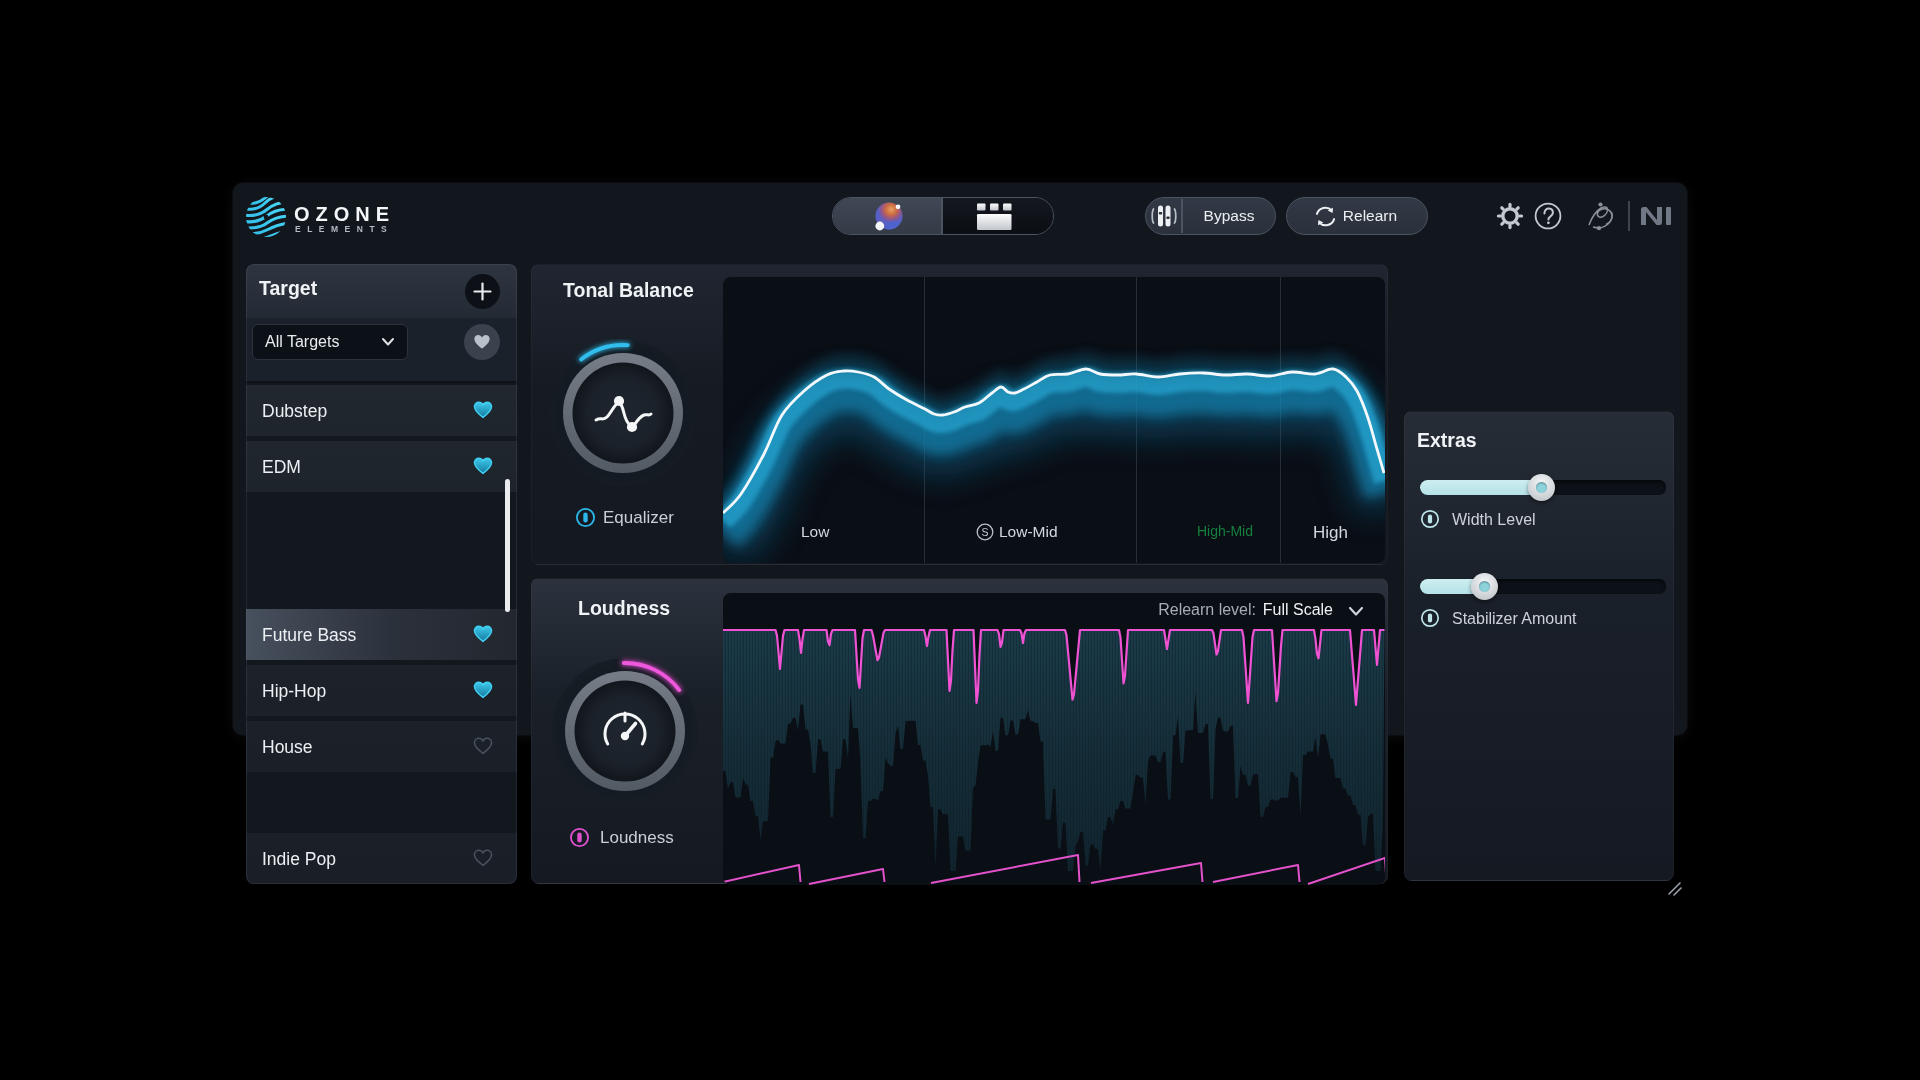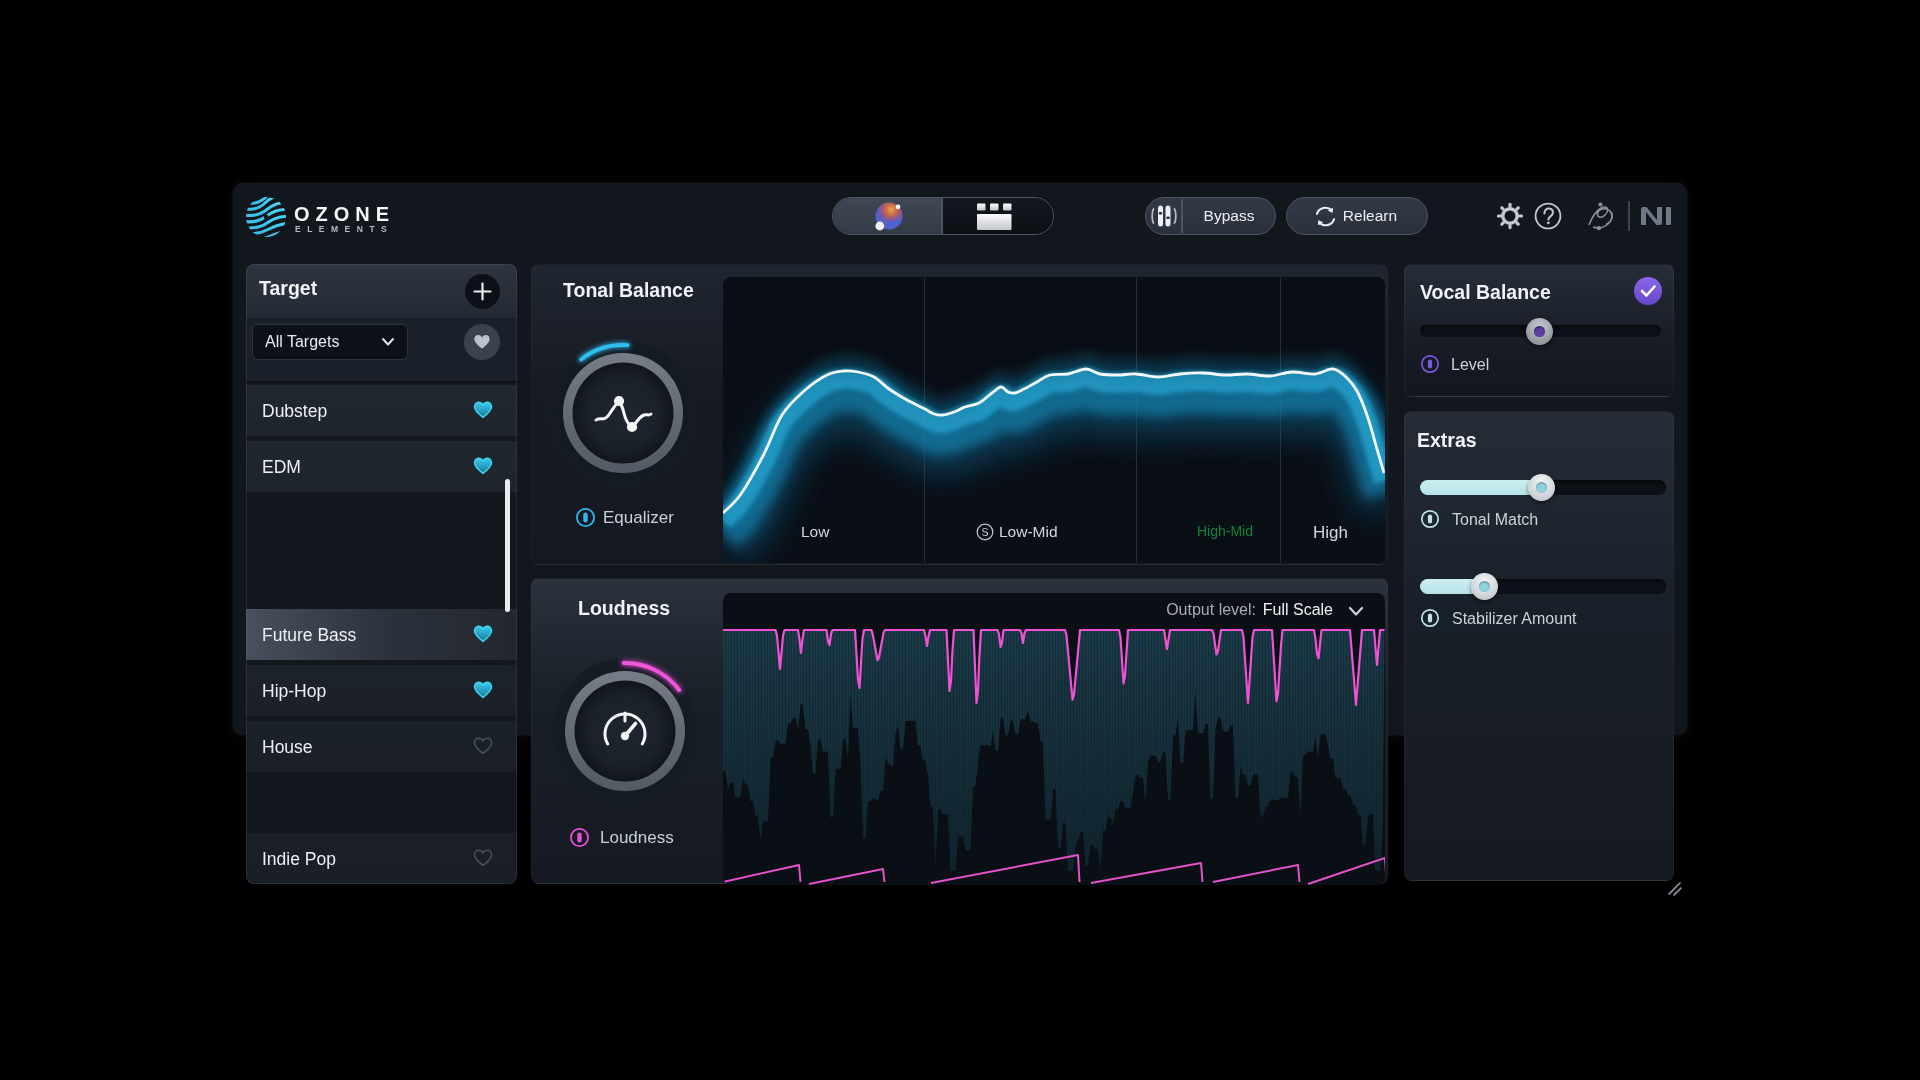--- a/index.html
+++ b/index.html
@@ -355,61 +355,40 @@
             </linearGradient>
     <pattern id="stripes" width="3" height="3" patternUnits="userSpaceOnUse">
               <rect x="1.8" width="1" height="3" fill="#0b1922" opacity=".5"></rect>
             </pattern>
    </defs>
    <path d="M0 37.0 L1.5 37.0 L3.0 37.0 L4.5 37.0 L6.0 37.0 L7.5 37.0 L9.0 37.0 L10.5 37.0 L12.0 37.0 L13.5 37.0 L15.0 37.0 L16.5 37.0 L18.0 37.0 L19.5 37.0 L21.0 37.0 L22.5 37.0 L24.0 37.0 L25.5 37.0 L27.0 37.0 L28.5 37.0 L30.0 37.0 L31.5 37.0 L33.0 37.0 L34.5 37.0 L36.0 37.0 L37.5 37.0 L39.0 37.0 L40.5 37.0 L42.0 37.0 L43.5 37.0 L45.0 37.0 L46.5 37.0 L48.0 37.0 L49.5 37.0 L51.0 37.0 L52.5 37.0 L54.0 42.6 L55.5 59.3 L57.0 76.0 L58.5 59.3 L60.0 42.6 L61.5 37.0 L63.0 37.0 L64.5 37.0 L66.0 37.0 L67.5 37.0 L69.0 37.0 L70.5 37.0 L72.0 37.0 L73.5 37.0 L75.0 37.0 L76.5 46.2 L78.0 60.0 L79.5 46.2 L81.0 37.0 L82.5 37.0 L84.0 37.0 L85.5 37.0 L87.0 37.0 L88.5 37.0 L90.0 37.0 L91.5 37.0 L93.0 37.0 L94.5 37.0 L96.0 37.0 L97.5 37.0 L99.0 37.0 L100.5 37.0 L102.0 37.0 L103.5 37.0 L105.0 48.4 L106.5 52.2 L108.0 40.8 L109.5 37.0 L111.0 37.0 L112.5 37.0 L114.0 37.0 L115.5 37.0 L117.0 37.0 L118.5 37.0 L120.0 37.0 L121.5 37.0 L123.0 37.0 L124.5 37.0 L126.0 37.0 L127.5 37.0 L129.0 37.0 L130.5 37.0 L132.0 37.0 L133.5 61.8 L135.0 86.5 L136.5 94.8 L138.0 70.0 L139.5 45.2 L141.0 37.0 L142.5 37.0 L144.0 37.0 L145.5 37.0 L147.0 37.0 L148.5 37.0 L150.0 42.5 L151.5 50.8 L153.0 59.0 L154.5 67.2 L156.0 64.5 L157.5 56.2 L159.0 48.0 L160.5 39.8 L162.0 37.0 L163.5 37.0 L165.0 37.0 L166.5 37.0 L168.0 37.0 L169.5 37.0 L171.0 37.0 L172.5 37.0 L174.0 37.0 L175.5 37.0 L177.0 37.0 L178.5 37.0 L180.0 37.0 L181.5 37.0 L183.0 37.0 L184.5 37.0 L186.0 37.0 L187.5 37.0 L189.0 37.0 L190.5 37.0 L192.0 37.0 L193.5 37.0 L195.0 37.0 L196.5 37.0 L198.0 37.0 L199.5 37.0 L201.0 37.0 L202.5 43.4 L204.0 53.0 L205.5 43.4 L207.0 37.0 L208.5 37.0 L210.0 37.0 L211.5 37.0 L213.0 37.0 L214.5 37.0 L216.0 37.0 L217.5 37.0 L219.0 37.0 L220.5 37.0 L222.0 37.0 L223.5 37.0 L225.0 67.4 L226.5 97.9 L228.0 87.7 L229.5 57.3 L231.0 37.0 L232.5 37.0 L234.0 37.0 L235.5 37.0 L237.0 37.0 L238.5 37.0 L240.0 37.0 L241.5 37.0 L243.0 37.0 L244.5 37.0 L246.0 37.0 L247.5 37.0 L249.0 37.0 L250.5 37.0 L252.0 73.4 L253.5 109.9 L255.0 97.7 L256.5 61.3 L258.0 37.0 L259.5 37.0 L261.0 37.0 L262.5 37.0 L264.0 37.0 L265.5 37.0 L267.0 37.0 L268.5 37.0 L270.0 37.0 L271.5 37.0 L273.0 37.0 L274.5 37.0 L276.0 41.2 L277.5 53.8 L279.0 49.6 L280.5 37.0 L282.0 37.0 L283.5 37.0 L285.0 37.0 L286.5 37.0 L288.0 37.0 L289.5 37.0 L291.0 37.0 L292.5 37.0 L294.0 37.0 L295.5 37.0 L297.0 37.0 L298.5 40.2 L300.0 50.0 L301.5 40.2 L303.0 37.0 L304.5 37.0 L306.0 37.0 L307.5 37.0 L309.0 37.0 L310.5 37.0 L312.0 37.0 L313.5 37.0 L315.0 37.0 L316.5 37.0 L318.0 37.0 L319.5 37.0 L321.0 37.0 L322.5 37.0 L324.0 37.0 L325.5 37.0 L327.0 37.0 L328.5 37.0 L330.0 37.0 L331.5 37.0 L333.0 37.0 L334.5 37.0 L336.0 37.0 L337.5 37.0 L339.0 37.0 L340.5 37.0 L342.0 37.0 L343.5 42.4 L345.0 58.4 L346.5 74.5 L348.0 90.6 L349.5 106.6 L351.0 101.3 L352.5 85.2 L354.0 69.1 L355.5 53.1 L357.0 37.0 L358.5 37.0 L360.0 37.0 L361.5 37.0 L363.0 37.0 L364.5 37.0 L366.0 37.0 L367.5 37.0 L369.0 37.0 L370.5 37.0 L372.0 37.0 L373.5 37.0 L375.0 37.0 L376.5 37.0 L378.0 37.0 L379.5 37.0 L381.0 37.0 L382.5 37.0 L384.0 37.0 L385.5 37.0 L387.0 37.0 L388.5 37.0 L390.0 37.0 L391.5 37.0 L393.0 37.0 L394.5 37.0 L396.0 37.0 L397.5 44.6 L399.0 67.5 L400.5 90.4 L402.0 82.8 L403.5 59.9 L405.0 37.0 L406.5 37.0 L408.0 37.0 L409.5 37.0 L411.0 37.0 L412.5 37.0 L414.0 37.0 L415.5 37.0 L417.0 37.0 L418.5 37.0 L420.0 37.0 L421.5 37.0 L423.0 37.0 L424.5 37.0 L426.0 37.0 L427.5 37.0 L429.0 37.0 L430.5 37.0 L432.0 37.0 L433.5 37.0 L435.0 37.0 L436.5 37.0 L438.0 37.0 L439.5 37.0 L441.0 37.0 L442.5 46.5 L444.0 56.0 L445.5 46.5 L447.0 37.0 L448.5 37.0 L450.0 37.0 L451.5 37.0 L453.0 37.0 L454.5 37.0 L456.0 37.0 L457.5 37.0 L459.0 37.0 L460.5 37.0 L462.0 37.0 L463.5 37.0 L465.0 37.0 L466.5 37.0 L468.0 37.0 L469.5 37.0 L471.0 37.0 L472.5 37.0 L474.0 37.0 L475.5 37.0 L477.0 37.0 L478.5 37.0 L480.0 37.0 L481.5 37.0 L483.0 37.0 L484.5 37.0 L486.0 37.0 L487.5 37.0 L489.0 37.0 L490.5 40.5 L492.0 51.0 L493.5 61.5 L495.0 58.0 L496.5 47.5 L498.0 37.0 L499.5 37.0 L501.0 37.0 L502.5 37.0 L504.0 37.0 L505.5 37.0 L507.0 37.0 L508.5 37.0 L510.0 37.0 L511.5 37.0 L513.0 37.0 L514.5 37.0 L516.0 37.0 L517.5 37.0 L519.0 37.0 L520.5 44.3 L522.0 66.2 L523.5 88.1 L525.0 110.0 L526.5 88.1 L528.0 66.2 L529.5 44.3 L531.0 37.0 L532.5 37.0 L534.0 37.0 L535.5 37.0 L537.0 37.0 L538.5 37.0 L540.0 37.0 L541.5 37.0 L543.0 37.0 L544.5 37.0 L546.0 37.0 L547.5 37.0 L549.0 37.0 L550.5 60.7 L552.0 84.4 L553.5 108.1 L555.0 100.2 L556.5 76.5 L558.0 52.8 L559.5 37.0 L561.0 37.0 L562.5 37.0 L564.0 37.0 L565.5 37.0 L567.0 37.0 L568.5 37.0 L570.0 37.0 L571.5 37.0 L573.0 37.0 L574.5 37.0 L576.0 37.0 L577.5 37.0 L579.0 37.0 L580.5 37.0 L582.0 37.0 L583.5 37.0 L585.0 37.0 L586.5 37.0 L588.0 37.0 L589.5 37.0 L591.0 37.0 L592.5 46.4 L594.0 60.6 L595.5 65.3 L597.0 51.1 L598.5 37.0 L600.0 37.0 L601.5 37.0 L603.0 37.0 L604.5 37.0 L606.0 37.0 L607.5 37.0 L609.0 37.0 L610.5 37.0 L612.0 37.0 L613.5 37.0 L615.0 37.0 L616.5 37.0 L618.0 37.0 L619.5 37.0 L621.0 37.0 L622.5 37.0 L624.0 37.0 L625.5 37.0 L627.0 37.0 L628.5 55.8 L630.0 74.5 L631.5 93.2 L633.0 112.0 L634.5 93.2 L636.0 74.5 L637.5 55.8 L639.0 37.0 L640.5 37.0 L642.0 37.0 L643.5 37.0 L645.0 37.0 L646.5 37.0 L648.0 37.0 L649.5 37.0 L651.0 37.0 L652.5 54.5 L654.0 72.0 L655.5 54.5 L657.0 37.0 L658.5 37.0 L660.0 37.0 L661.5 37.0 L660.0 226.6 L657.5 278.0 L655.0 278.0 L652.5 278.0 L650.0 221.0 L647.5 221.0 L645.0 223.6 L642.5 252.5 L640.0 252.5 L637.5 221.8 L635.0 221.8 L632.5 212.0 L630.0 212.0 L627.5 202.4 L625.0 202.4 L622.5 195.4 L620.0 195.4 L617.5 185.1 L615.0 185.1 L612.5 185.1 L610.0 165.8 L607.5 165.8 L605.0 151.8 L602.5 141.2 L600.0 141.2 L597.5 141.2 L595.0 164.6 L592.5 143.7 L590.0 158.6 L587.5 158.6 L585.0 158.6 L582.5 162.0 L580.0 162.0 L577.5 223.2 L575.0 184.3 L572.5 184.3 L570.0 178.9 L567.5 178.9 L565.0 204.8 L562.5 204.8 L560.0 204.7 L557.5 204.7 L555.0 207.4 L552.5 207.4 L550.0 206.4 L547.5 206.4 L545.0 213.8 L542.5 213.8 L540.0 223.7 L537.5 223.7 L535.0 181.2 L532.5 181.2 L530.0 181.2 L527.5 192.6 L525.0 192.6 L522.5 181.8 L520.0 181.8 L517.5 172.9 L515.0 204.9 L512.5 204.9 L510.0 132.8 L507.5 132.8 L505.0 138.4 L502.5 138.4 L500.0 137.8 L497.5 124.6 L495.0 124.6 L492.5 135.9 L490.0 205.7 L487.5 205.7 L485.0 131.1 L482.5 131.1 L480.0 140.1 L477.5 140.1 L475.0 140.1 L472.5 98.8 L470.0 137.0 L467.5 137.0 L465.0 137.6 L462.5 137.6 L460.0 169.9 L457.5 169.9 L455.0 123.2 L452.5 142.2 L450.0 142.2 L447.5 206.6 L445.0 206.6 L442.5 158.8 L440.0 158.8 L437.5 169.1 L435.0 169.1 L432.5 162.5 L430.0 162.5 L427.5 162.5 L425.0 167.3 L422.5 211.6 L420.0 184.6 L417.5 184.6 L415.0 181.9 L412.5 181.9 L410.0 198.9 L407.5 215.4 L405.0 215.4 L402.5 215.4 L400.0 207.9 L397.5 207.9 L395.0 216.3 L392.5 216.3 L390.0 231.4 L387.5 224.1 L385.0 224.1 L382.5 237.5 L380.0 237.5 L377.5 278.0 L375.0 255.4 L372.5 256.1 L370.0 251.4 L367.5 251.4 L365.0 272.6 L362.5 272.6 L360.0 239.1 L357.5 239.1 L355.0 247.8 L352.5 252.6 L350.0 278.0 L347.5 278.0 L345.0 278.0 L342.5 229.7 L340.0 229.7 L337.5 255.5 L335.0 255.5 L332.5 196.0 L330.0 196.0 L327.5 226.6 L325.0 226.6 L322.5 226.6 L320.0 148.4 L317.5 148.4 L315.0 130.1 L312.5 130.1 L310.0 128.3 L307.5 128.3 L305.0 117.0 L302.5 126.3 L300.0 126.3 L297.5 126.3 L295.0 141.6 L292.5 141.6 L290.0 127.4 L287.5 127.4 L285.0 142.2 L282.5 142.2 L280.0 124.7 L277.5 124.7 L275.0 157.8 L272.5 157.8 L270.0 137.4 L267.5 153.7 L265.0 151.7 L262.5 152.2 L260.0 152.2 L257.5 152.2 L255.0 169.5 L252.5 192.7 L250.0 194.3 L247.5 257.4 L245.0 257.4 L242.5 257.4 L240.0 243.6 L237.5 243.6 L235.0 243.6 L232.5 278.0 L230.0 278.0 L227.5 278.0 L225.0 221.3 L222.5 221.3 L220.0 221.3 L217.5 216.2 L215.0 216.2 L212.5 273.5 L210.0 214.0 L207.5 214.0 L205.0 182.3 L202.5 167.5 L200.0 167.5 L197.5 152.0 L195.0 152.0 L192.5 127.8 L190.0 127.8 L187.5 127.8 L185.0 128.0 L182.5 128.0 L180.0 155.8 L177.5 155.8 L175.0 132.8 L172.5 140.0 L170.0 172.8 L167.5 172.8 L165.0 170.2 L162.5 164.4 L160.0 197.9 L157.5 197.9 L155.0 207.5 L152.5 205.8 L150.0 205.8 L147.5 208.1 L145.0 208.1 L142.5 245.2 L140.0 245.2 L137.5 170.2 L135.0 135.1 L132.5 135.1 L130.0 135.1 L127.5 100.6 L125.0 164.7 L122.5 146.1 L120.0 146.1 L117.5 175.7 L115.0 175.7 L112.5 175.7 L110.0 224.0 L107.5 224.0 L105.0 158.6 L102.5 158.6 L100.0 158.6 L97.5 146.2 L95.0 146.2 L92.5 180.0 L90.0 180.0 L87.5 151.0 L85.0 136.4 L82.5 136.4 L80.0 111.6 L77.5 111.6 L75.0 137.2 L72.5 124.7 L70.0 124.7 L67.5 130.5 L65.0 130.5 L62.5 150.6 L60.0 150.6 L57.5 150.6 L55.0 146.5 L52.5 148.2 L50.0 164.5 L47.5 164.5 L45.0 228.2 L42.5 228.2 L40.0 228.2 L37.5 246.6 L35.0 223.2 L32.5 223.2 L30.0 208.0 L27.5 208.0 L25.0 191.5 L22.5 191.5 L20.0 184.8 L17.5 204.4 L15.0 204.4 L12.5 204.4 L10.0 189.3 L7.5 189.3 L5.0 195.9 L2.5 177.9 L0.0 177.9 Z" fill="url(#tealg)"></path>
    <path d="M0 37.0 L1.5 37.0 L3.0 37.0 L4.5 37.0 L6.0 37.0 L7.5 37.0 L9.0 37.0 L10.5 37.0 L12.0 37.0 L13.5 37.0 L15.0 37.0 L16.5 37.0 L18.0 37.0 L19.5 37.0 L21.0 37.0 L22.5 37.0 L24.0 37.0 L25.5 37.0 L27.0 37.0 L28.5 37.0 L30.0 37.0 L31.5 37.0 L33.0 37.0 L34.5 37.0 L36.0 37.0 L37.5 37.0 L39.0 37.0 L40.5 37.0 L42.0 37.0 L43.5 37.0 L45.0 37.0 L46.5 37.0 L48.0 37.0 L49.5 37.0 L51.0 37.0 L52.5 37.0 L54.0 42.6 L55.5 59.3 L57.0 76.0 L58.5 59.3 L60.0 42.6 L61.5 37.0 L63.0 37.0 L64.5 37.0 L66.0 37.0 L67.5 37.0 L69.0 37.0 L70.5 37.0 L72.0 37.0 L73.5 37.0 L75.0 37.0 L76.5 46.2 L78.0 60.0 L79.5 46.2 L81.0 37.0 L82.5 37.0 L84.0 37.0 L85.5 37.0 L87.0 37.0 L88.5 37.0 L90.0 37.0 L91.5 37.0 L93.0 37.0 L94.5 37.0 L96.0 37.0 L97.5 37.0 L99.0 37.0 L100.5 37.0 L102.0 37.0 L103.5 37.0 L105.0 48.4 L106.5 52.2 L108.0 40.8 L109.5 37.0 L111.0 37.0 L112.5 37.0 L114.0 37.0 L115.5 37.0 L117.0 37.0 L118.5 37.0 L120.0 37.0 L121.5 37.0 L123.0 37.0 L124.5 37.0 L126.0 37.0 L127.5 37.0 L129.0 37.0 L130.5 37.0 L132.0 37.0 L133.5 61.8 L135.0 86.5 L136.5 94.8 L138.0 70.0 L139.5 45.2 L141.0 37.0 L142.5 37.0 L144.0 37.0 L145.5 37.0 L147.0 37.0 L148.5 37.0 L150.0 42.5 L151.5 50.8 L153.0 59.0 L154.5 67.2 L156.0 64.5 L157.5 56.2 L159.0 48.0 L160.5 39.8 L162.0 37.0 L163.5 37.0 L165.0 37.0 L166.5 37.0 L168.0 37.0 L169.5 37.0 L171.0 37.0 L172.5 37.0 L174.0 37.0 L175.5 37.0 L177.0 37.0 L178.5 37.0 L180.0 37.0 L181.5 37.0 L183.0 37.0 L184.5 37.0 L186.0 37.0 L187.5 37.0 L189.0 37.0 L190.5 37.0 L192.0 37.0 L193.5 37.0 L195.0 37.0 L196.5 37.0 L198.0 37.0 L199.5 37.0 L201.0 37.0 L202.5 43.4 L204.0 53.0 L205.5 43.4 L207.0 37.0 L208.5 37.0 L210.0 37.0 L211.5 37.0 L213.0 37.0 L214.5 37.0 L216.0 37.0 L217.5 37.0 L219.0 37.0 L220.5 37.0 L222.0 37.0 L223.5 37.0 L225.0 67.4 L226.5 97.9 L228.0 87.7 L229.5 57.3 L231.0 37.0 L232.5 37.0 L234.0 37.0 L235.5 37.0 L237.0 37.0 L238.5 37.0 L240.0 37.0 L241.5 37.0 L243.0 37.0 L244.5 37.0 L246.0 37.0 L247.5 37.0 L249.0 37.0 L250.5 37.0 L252.0 73.4 L253.5 109.9 L255.0 97.7 L256.5 61.3 L258.0 37.0 L259.5 37.0 L261.0 37.0 L262.5 37.0 L264.0 37.0 L265.5 37.0 L267.0 37.0 L268.5 37.0 L270.0 37.0 L271.5 37.0 L273.0 37.0 L274.5 37.0 L276.0 41.2 L277.5 53.8 L279.0 49.6 L280.5 37.0 L282.0 37.0 L283.5 37.0 L285.0 37.0 L286.5 37.0 L288.0 37.0 L289.5 37.0 L291.0 37.0 L292.5 37.0 L294.0 37.0 L295.5 37.0 L297.0 37.0 L298.5 40.2 L300.0 50.0 L301.5 40.2 L303.0 37.0 L304.5 37.0 L306.0 37.0 L307.5 37.0 L309.0 37.0 L310.5 37.0 L312.0 37.0 L313.5 37.0 L315.0 37.0 L316.5 37.0 L318.0 37.0 L319.5 37.0 L321.0 37.0 L322.5 37.0 L324.0 37.0 L325.5 37.0 L327.0 37.0 L328.5 37.0 L330.0 37.0 L331.5 37.0 L333.0 37.0 L334.5 37.0 L336.0 37.0 L337.5 37.0 L339.0 37.0 L340.5 37.0 L342.0 37.0 L343.5 42.4 L345.0 58.4 L346.5 74.5 L348.0 90.6 L349.5 106.6 L351.0 101.3 L352.5 85.2 L354.0 69.1 L355.5 53.1 L357.0 37.0 L358.5 37.0 L360.0 37.0 L361.5 37.0 L363.0 37.0 L364.5 37.0 L366.0 37.0 L367.5 37.0 L369.0 37.0 L370.5 37.0 L372.0 37.0 L373.5 37.0 L375.0 37.0 L376.5 37.0 L378.0 37.0 L379.5 37.0 L381.0 37.0 L382.5 37.0 L384.0 37.0 L385.5 37.0 L387.0 37.0 L388.5 37.0 L390.0 37.0 L391.5 37.0 L393.0 37.0 L394.5 37.0 L396.0 37.0 L397.5 44.6 L399.0 67.5 L400.5 90.4 L402.0 82.8 L403.5 59.9 L405.0 37.0 L406.5 37.0 L408.0 37.0 L409.5 37.0 L411.0 37.0 L412.5 37.0 L414.0 37.0 L415.5 37.0 L417.0 37.0 L418.5 37.0 L420.0 37.0 L421.5 37.0 L423.0 37.0 L424.5 37.0 L426.0 37.0 L427.5 37.0 L429.0 37.0 L430.5 37.0 L432.0 37.0 L433.5 37.0 L435.0 37.0 L436.5 37.0 L438.0 37.0 L439.5 37.0 L441.0 37.0 L442.5 46.5 L444.0 56.0 L445.5 46.5 L447.0 37.0 L448.5 37.0 L450.0 37.0 L451.5 37.0 L453.0 37.0 L454.5 37.0 L456.0 37.0 L457.5 37.0 L459.0 37.0 L460.5 37.0 L462.0 37.0 L463.5 37.0 L465.0 37.0 L466.5 37.0 L468.0 37.0 L469.5 37.0 L471.0 37.0 L472.5 37.0 L474.0 37.0 L475.5 37.0 L477.0 37.0 L478.5 37.0 L480.0 37.0 L481.5 37.0 L483.0 37.0 L484.5 37.0 L486.0 37.0 L487.5 37.0 L489.0 37.0 L490.5 40.5 L492.0 51.0 L493.5 61.5 L495.0 58.0 L496.5 47.5 L498.0 37.0 L499.5 37.0 L501.0 37.0 L502.5 37.0 L504.0 37.0 L505.5 37.0 L507.0 37.0 L508.5 37.0 L510.0 37.0 L511.5 37.0 L513.0 37.0 L514.5 37.0 L516.0 37.0 L517.5 37.0 L519.0 37.0 L520.5 44.3 L522.0 66.2 L523.5 88.1 L525.0 110.0 L526.5 88.1 L528.0 66.2 L529.5 44.3 L531.0 37.0 L532.5 37.0 L534.0 37.0 L535.5 37.0 L537.0 37.0 L538.5 37.0 L540.0 37.0 L541.5 37.0 L543.0 37.0 L544.5 37.0 L546.0 37.0 L547.5 37.0 L549.0 37.0 L550.5 60.7 L552.0 84.4 L553.5 108.1 L555.0 100.2 L556.5 76.5 L558.0 52.8 L559.5 37.0 L561.0 37.0 L562.5 37.0 L564.0 37.0 L565.5 37.0 L567.0 37.0 L568.5 37.0 L570.0 37.0 L571.5 37.0 L573.0 37.0 L574.5 37.0 L576.0 37.0 L577.5 37.0 L579.0 37.0 L580.5 37.0 L582.0 37.0 L583.5 37.0 L585.0 37.0 L586.5 37.0 L588.0 37.0 L589.5 37.0 L591.0 37.0 L592.5 46.4 L594.0 60.6 L595.5 65.3 L597.0 51.1 L598.5 37.0 L600.0 37.0 L601.5 37.0 L603.0 37.0 L604.5 37.0 L606.0 37.0 L607.5 37.0 L609.0 37.0 L610.5 37.0 L612.0 37.0 L613.5 37.0 L615.0 37.0 L616.5 37.0 L618.0 37.0 L619.5 37.0 L621.0 37.0 L622.5 37.0 L624.0 37.0 L625.5 37.0 L627.0 37.0 L628.5 55.8 L630.0 74.5 L631.5 93.2 L633.0 112.0 L634.5 93.2 L636.0 74.5 L637.5 55.8 L639.0 37.0 L640.5 37.0 L642.0 37.0 L643.5 37.0 L645.0 37.0 L646.5 37.0 L648.0 37.0 L649.5 37.0 L651.0 37.0 L652.5 54.5 L654.0 72.0 L655.5 54.5 L657.0 37.0 L658.5 37.0 L660.0 37.0 L661.5 37.0 L660.0 226.6 L657.5 278.0 L655.0 278.0 L652.5 278.0 L650.0 221.0 L647.5 221.0 L645.0 223.6 L642.5 252.5 L640.0 252.5 L637.5 221.8 L635.0 221.8 L632.5 212.0 L630.0 212.0 L627.5 202.4 L625.0 202.4 L622.5 195.4 L620.0 195.4 L617.5 185.1 L615.0 185.1 L612.5 185.1 L610.0 165.8 L607.5 165.8 L605.0 151.8 L602.5 141.2 L600.0 141.2 L597.5 141.2 L595.0 164.6 L592.5 143.7 L590.0 158.6 L587.5 158.6 L585.0 158.6 L582.5 162.0 L580.0 162.0 L577.5 223.2 L575.0 184.3 L572.5 184.3 L570.0 178.9 L567.5 178.9 L565.0 204.8 L562.5 204.8 L560.0 204.7 L557.5 204.7 L555.0 207.4 L552.5 207.4 L550.0 206.4 L547.5 206.4 L545.0 213.8 L542.5 213.8 L540.0 223.7 L537.5 223.7 L535.0 181.2 L532.5 181.2 L530.0 181.2 L527.5 192.6 L525.0 192.6 L522.5 181.8 L520.0 181.8 L517.5 172.9 L515.0 204.9 L512.5 204.9 L510.0 132.8 L507.5 132.8 L505.0 138.4 L502.5 138.4 L500.0 137.8 L497.5 124.6 L495.0 124.6 L492.5 135.9 L490.0 205.7 L487.5 205.7 L485.0 131.1 L482.5 131.1 L480.0 140.1 L477.5 140.1 L475.0 140.1 L472.5 98.8 L470.0 137.0 L467.5 137.0 L465.0 137.6 L462.5 137.6 L460.0 169.9 L457.5 169.9 L455.0 123.2 L452.5 142.2 L450.0 142.2 L447.5 206.6 L445.0 206.6 L442.5 158.8 L440.0 158.8 L437.5 169.1 L435.0 169.1 L432.5 162.5 L430.0 162.5 L427.5 162.5 L425.0 167.3 L422.5 211.6 L420.0 184.6 L417.5 184.6 L415.0 181.9 L412.5 181.9 L410.0 198.9 L407.5 215.4 L405.0 215.4 L402.5 215.4 L400.0 207.9 L397.5 207.9 L395.0 216.3 L392.5 216.3 L390.0 231.4 L387.5 224.1 L385.0 224.1 L382.5 237.5 L380.0 237.5 L377.5 278.0 L375.0 255.4 L372.5 256.1 L370.0 251.4 L367.5 251.4 L365.0 272.6 L362.5 272.6 L360.0 239.1 L357.5 239.1 L355.0 247.8 L352.5 252.6 L350.0 278.0 L347.5 278.0 L345.0 278.0 L342.5 229.7 L340.0 229.7 L337.5 255.5 L335.0 255.5 L332.5 196.0 L330.0 196.0 L327.5 226.6 L325.0 226.6 L322.5 226.6 L320.0 148.4 L317.5 148.4 L315.0 130.1 L312.5 130.1 L310.0 128.3 L307.5 128.3 L305.0 117.0 L302.5 126.3 L300.0 126.3 L297.5 126.3 L295.0 141.6 L292.5 141.6 L290.0 127.4 L287.5 127.4 L285.0 142.2 L282.5 142.2 L280.0 124.7 L277.5 124.7 L275.0 157.8 L272.5 157.8 L270.0 137.4 L267.5 153.7 L265.0 151.7 L262.5 152.2 L260.0 152.2 L257.5 152.2 L255.0 169.5 L252.5 192.7 L250.0 194.3 L247.5 257.4 L245.0 257.4 L242.5 257.4 L240.0 243.6 L237.5 243.6 L235.0 243.6 L232.5 278.0 L230.0 278.0 L227.5 278.0 L225.0 221.3 L222.5 221.3 L220.0 221.3 L217.5 216.2 L215.0 216.2 L212.5 273.5 L210.0 214.0 L207.5 214.0 L205.0 182.3 L202.5 167.5 L200.0 167.5 L197.5 152.0 L195.0 152.0 L192.5 127.8 L190.0 127.8 L187.5 127.8 L185.0 128.0 L182.5 128.0 L180.0 155.8 L177.5 155.8 L175.0 132.8 L172.5 140.0 L170.0 172.8 L167.5 172.8 L165.0 170.2 L162.5 164.4 L160.0 197.9 L157.5 197.9 L155.0 207.5 L152.5 205.8 L150.0 205.8 L147.5 208.1 L145.0 208.1 L142.5 245.2 L140.0 245.2 L137.5 170.2 L135.0 135.1 L132.5 135.1 L130.0 135.1 L127.5 100.6 L125.0 164.7 L122.5 146.1 L120.0 146.1 L117.5 175.7 L115.0 175.7 L112.5 175.7 L110.0 224.0 L107.5 224.0 L105.0 158.6 L102.5 158.6 L100.0 158.6 L97.5 146.2 L95.0 146.2 L92.5 180.0 L90.0 180.0 L87.5 151.0 L85.0 136.4 L82.5 136.4 L80.0 111.6 L77.5 111.6 L75.0 137.2 L72.5 124.7 L70.0 124.7 L67.5 130.5 L65.0 130.5 L62.5 150.6 L60.0 150.6 L57.5 150.6 L55.0 146.5 L52.5 148.2 L50.0 164.5 L47.5 164.5 L45.0 228.2 L42.5 228.2 L40.0 228.2 L37.5 246.6 L35.0 223.2 L32.5 223.2 L30.0 208.0 L27.5 208.0 L25.0 191.5 L22.5 191.5 L20.0 184.8 L17.5 204.4 L15.0 204.4 L12.5 204.4 L10.0 189.3 L7.5 189.3 L5.0 195.9 L2.5 177.9 L0.0 177.9 Z" fill="url(#stripes)"></path>
    <path d="M0 37.0 L1.5 37.0 L3.0 37.0 L4.5 37.0 L6.0 37.0 L7.5 37.0 L9.0 37.0 L10.5 37.0 L12.0 37.0 L13.5 37.0 L15.0 37.0 L16.5 37.0 L18.0 37.0 L19.5 37.0 L21.0 37.0 L22.5 37.0 L24.0 37.0 L25.5 37.0 L27.0 37.0 L28.5 37.0 L30.0 37.0 L31.5 37.0 L33.0 37.0 L34.5 37.0 L36.0 37.0 L37.5 37.0 L39.0 37.0 L40.5 37.0 L42.0 37.0 L43.5 37.0 L45.0 37.0 L46.5 37.0 L48.0 37.0 L49.5 37.0 L51.0 37.0 L52.5 37.0 L54.0 42.6 L55.5 59.3 L57.0 76.0 L58.5 59.3 L60.0 42.6 L61.5 37.0 L63.0 37.0 L64.5 37.0 L66.0 37.0 L67.5 37.0 L69.0 37.0 L70.5 37.0 L72.0 37.0 L73.5 37.0 L75.0 37.0 L76.5 46.2 L78.0 60.0 L79.5 46.2 L81.0 37.0 L82.5 37.0 L84.0 37.0 L85.5 37.0 L87.0 37.0 L88.5 37.0 L90.0 37.0 L91.5 37.0 L93.0 37.0 L94.5 37.0 L96.0 37.0 L97.5 37.0 L99.0 37.0 L100.5 37.0 L102.0 37.0 L103.5 37.0 L105.0 48.4 L106.5 52.2 L108.0 40.8 L109.5 37.0 L111.0 37.0 L112.5 37.0 L114.0 37.0 L115.5 37.0 L117.0 37.0 L118.5 37.0 L120.0 37.0 L121.5 37.0 L123.0 37.0 L124.5 37.0 L126.0 37.0 L127.5 37.0 L129.0 37.0 L130.5 37.0 L132.0 37.0 L133.5 61.8 L135.0 86.5 L136.5 94.8 L138.0 70.0 L139.5 45.2 L141.0 37.0 L142.5 37.0 L144.0 37.0 L145.5 37.0 L147.0 37.0 L148.5 37.0 L150.0 42.5 L151.5 50.8 L153.0 59.0 L154.5 67.2 L156.0 64.5 L157.5 56.2 L159.0 48.0 L160.5 39.8 L162.0 37.0 L163.5 37.0 L165.0 37.0 L166.5 37.0 L168.0 37.0 L169.5 37.0 L171.0 37.0 L172.5 37.0 L174.0 37.0 L175.5 37.0 L177.0 37.0 L178.5 37.0 L180.0 37.0 L181.5 37.0 L183.0 37.0 L184.5 37.0 L186.0 37.0 L187.5 37.0 L189.0 37.0 L190.5 37.0 L192.0 37.0 L193.5 37.0 L195.0 37.0 L196.5 37.0 L198.0 37.0 L199.5 37.0 L201.0 37.0 L202.5 43.4 L204.0 53.0 L205.5 43.4 L207.0 37.0 L208.5 37.0 L210.0 37.0 L211.5 37.0 L213.0 37.0 L214.5 37.0 L216.0 37.0 L217.5 37.0 L219.0 37.0 L220.5 37.0 L222.0 37.0 L223.5 37.0 L225.0 67.4 L226.5 97.9 L228.0 87.7 L229.5 57.3 L231.0 37.0 L232.5 37.0 L234.0 37.0 L235.5 37.0 L237.0 37.0 L238.5 37.0 L240.0 37.0 L241.5 37.0 L243.0 37.0 L244.5 37.0 L246.0 37.0 L247.5 37.0 L249.0 37.0 L250.5 37.0 L252.0 73.4 L253.5 109.9 L255.0 97.7 L256.5 61.3 L258.0 37.0 L259.5 37.0 L261.0 37.0 L262.5 37.0 L264.0 37.0 L265.5 37.0 L267.0 37.0 L268.5 37.0 L270.0 37.0 L271.5 37.0 L273.0 37.0 L274.5 37.0 L276.0 41.2 L277.5 53.8 L279.0 49.6 L280.5 37.0 L282.0 37.0 L283.5 37.0 L285.0 37.0 L286.5 37.0 L288.0 37.0 L289.5 37.0 L291.0 37.0 L292.5 37.0 L294.0 37.0 L295.5 37.0 L297.0 37.0 L298.5 40.2 L300.0 50.0 L301.5 40.2 L303.0 37.0 L304.5 37.0 L306.0 37.0 L307.5 37.0 L309.0 37.0 L310.5 37.0 L312.0 37.0 L313.5 37.0 L315.0 37.0 L316.5 37.0 L318.0 37.0 L319.5 37.0 L321.0 37.0 L322.5 37.0 L324.0 37.0 L325.5 37.0 L327.0 37.0 L328.5 37.0 L330.0 37.0 L331.5 37.0 L333.0 37.0 L334.5 37.0 L336.0 37.0 L337.5 37.0 L339.0 37.0 L340.5 37.0 L342.0 37.0 L343.5 42.4 L345.0 58.4 L346.5 74.5 L348.0 90.6 L349.5 106.6 L351.0 101.3 L352.5 85.2 L354.0 69.1 L355.5 53.1 L357.0 37.0 L358.5 37.0 L360.0 37.0 L361.5 37.0 L363.0 37.0 L364.5 37.0 L366.0 37.0 L367.5 37.0 L369.0 37.0 L370.5 37.0 L372.0 37.0 L373.5 37.0 L375.0 37.0 L376.5 37.0 L378.0 37.0 L379.5 37.0 L381.0 37.0 L382.5 37.0 L384.0 37.0 L385.5 37.0 L387.0 37.0 L388.5 37.0 L390.0 37.0 L391.5 37.0 L393.0 37.0 L394.5 37.0 L396.0 37.0 L397.5 44.6 L399.0 67.5 L400.5 90.4 L402.0 82.8 L403.5 59.9 L405.0 37.0 L406.5 37.0 L408.0 37.0 L409.5 37.0 L411.0 37.0 L412.5 37.0 L414.0 37.0 L415.5 37.0 L417.0 37.0 L418.5 37.0 L420.0 37.0 L421.5 37.0 L423.0 37.0 L424.5 37.0 L426.0 37.0 L427.5 37.0 L429.0 37.0 L430.5 37.0 L432.0 37.0 L433.5 37.0 L435.0 37.0 L436.5 37.0 L438.0 37.0 L439.5 37.0 L441.0 37.0 L442.5 46.5 L444.0 56.0 L445.5 46.5 L447.0 37.0 L448.5 37.0 L450.0 37.0 L451.5 37.0 L453.0 37.0 L454.5 37.0 L456.0 37.0 L457.5 37.0 L459.0 37.0 L460.5 37.0 L462.0 37.0 L463.5 37.0 L465.0 37.0 L466.5 37.0 L468.0 37.0 L469.5 37.0 L471.0 37.0 L472.5 37.0 L474.0 37.0 L475.5 37.0 L477.0 37.0 L478.5 37.0 L480.0 37.0 L481.5 37.0 L483.0 37.0 L484.5 37.0 L486.0 37.0 L487.5 37.0 L489.0 37.0 L490.5 40.5 L492.0 51.0 L493.5 61.5 L495.0 58.0 L496.5 47.5 L498.0 37.0 L499.5 37.0 L501.0 37.0 L502.5 37.0 L504.0 37.0 L505.5 37.0 L507.0 37.0 L508.5 37.0 L510.0 37.0 L511.5 37.0 L513.0 37.0 L514.5 37.0 L516.0 37.0 L517.5 37.0 L519.0 37.0 L520.5 44.3 L522.0 66.2 L523.5 88.1 L525.0 110.0 L526.5 88.1 L528.0 66.2 L529.5 44.3 L531.0 37.0 L532.5 37.0 L534.0 37.0 L535.5 37.0 L537.0 37.0 L538.5 37.0 L540.0 37.0 L541.5 37.0 L543.0 37.0 L544.5 37.0 L546.0 37.0 L547.5 37.0 L549.0 37.0 L550.5 60.7 L552.0 84.4 L553.5 108.1 L555.0 100.2 L556.5 76.5 L558.0 52.8 L559.5 37.0 L561.0 37.0 L562.5 37.0 L564.0 37.0 L565.5 37.0 L567.0 37.0 L568.5 37.0 L570.0 37.0 L571.5 37.0 L573.0 37.0 L574.5 37.0 L576.0 37.0 L577.5 37.0 L579.0 37.0 L580.5 37.0 L582.0 37.0 L583.5 37.0 L585.0 37.0 L586.5 37.0 L588.0 37.0 L589.5 37.0 L591.0 37.0 L592.5 46.4 L594.0 60.6 L595.5 65.3 L597.0 51.1 L598.5 37.0 L600.0 37.0 L601.5 37.0 L603.0 37.0 L604.5 37.0 L606.0 37.0 L607.5 37.0 L609.0 37.0 L610.5 37.0 L612.0 37.0 L613.5 37.0 L615.0 37.0 L616.5 37.0 L618.0 37.0 L619.5 37.0 L621.0 37.0 L622.5 37.0 L624.0 37.0 L625.5 37.0 L627.0 37.0 L628.5 55.8 L630.0 74.5 L631.5 93.2 L633.0 112.0 L634.5 93.2 L636.0 74.5 L637.5 55.8 L639.0 37.0 L640.5 37.0 L642.0 37.0 L643.5 37.0 L645.0 37.0 L646.5 37.0 L648.0 37.0 L649.5 37.0 L651.0 37.0 L652.5 54.5 L654.0 72.0 L655.5 54.5 L657.0 37.0 L658.5 37.0 L660.0 37.0 L661.5 37.0 " stroke="#ef53d4" stroke-width="2.2" fill="none" stroke-linejoin="round"></path>
    <path d="M0 289 L76 272 L77.5 289 M86 291 L160 276 L161.5 289 M208 290 L355 262 L356.5 289 M368 290 L478 270 L479.5 289 M490 289 L575 272 L576.5 289 M585 291 L662 265 L663.5 289 " stroke="#e351cb" stroke-width="2" fill="none" stroke-linejoin="round"></path>
   </svg>
-  <div class="abs" style="right:129px;top:8px;font-size:16px;color:#a6adb6">Output level:</div>
+  <div class="abs" style="right:129px;top:8px;font-size:16px;color:#a6adb6">Relearn level:</div>
   <div class="abs" style="right:52px;top:8px;font-size:16px;color:#eef1f4">Full Scale</div>
   <svg class="abs" style="right:21px;top:13px" width="16" height="11">
           <path d="M2 2 L8 8.5 L14 2" stroke="#ced3d9" stroke-width="2.2" fill="none" stroke-linecap="round" stroke-linejoin="round"></path>
         </svg>
  </div>
 </div>
 
-<div class="panel" style="left:1171px;top:81px;width:270px;height:133px;background:linear-gradient(180deg,#272e39 0%,#181d26 55%,#12161e 100%);border:1px solid rgba(255,255,255,.05)">
- <div class="abs" style="left:15px;top:16px;font-size:19.5px;font-weight:bold;color:#f0f3f5">Vocal Balance</div>
- <svg class="abs" style="left:228px;top:11px" width="30" height="30" viewBox="0 0 30 30">
-  <defs>
-          <linearGradient id="chk" x1="0" y1="0" x2="0" y2="1">
-            <stop offset="0" stop-color="#8a67ea"></stop>
-            <stop offset="1" stop-color="#6747c8"></stop>
-          </linearGradient>
-        </defs>
-  <circle cx="15" cy="15" r="14" fill="url(#chk)"></circle>
-  <path d="M9 15 L13.5 19.5 L21.5 10.5" stroke="#fff" stroke-width="2.6" fill="none" stroke-linecap="round" stroke-linejoin="round"></path>
- </svg>
- <div class="track" style="left:15px;top:60px;width:241px;height:12px"></div>
- <div class="handle" style="left:121px;top:52.5px"></div>
- <div class="hdot" style="left:129px;top:60.5px;width:11px;height:11px;position:absolute;border-radius:50%;background:#5b3fa0;box-shadow:inset 0 1px 2px rgba(0,0,0,.5)"></div>
- <svg class="abs" style="left:15px;top:89px" width="20" height="20" viewBox="0 0 20 20">
-  <circle cx="10" cy="10" r="8.2" fill="none" stroke="#7a58dd" stroke-width="1.7"></circle>
-  <rect x="7.9" y="5.4" width="4.2" height="9.2" rx="2.1" fill="#7a58dd"></rect>
- </svg>
- <div class="lbl2 abs" style="left:46px;top:91px">Level</div>
-</div>
 
 <div class="panel" style="left:1171px;top:228px;width:270px;height:470px;background:linear-gradient(180deg,#262d37 0%,#1a2029 40%,#141922 100%);border:1px solid rgba(255,255,255,.04)">
  <div class="abs" style="left:12px;top:17px;font-size:19.5px;font-weight:bold;color:#f0f3f5">Extras</div>
  <div class="track" style="left:15px;top:68px;width:246px;height:15px"></div>
  <div class="abs" style="left:15px;top:68px;width:132px;height:15px;background:linear-gradient(#cdeef1,#b5e2e7);border-radius:8px"></div>
  <div class="handle2" style="left:122.5px;top:62px"></div>
  <div class="abs" style="left:130.5px;top:70px;width:11px;height:11px;border-radius:50%;background:#8ed2dc;box-shadow:inset 0 1px 2px rgba(0,0,0,.35)"></div>
  <svg class="abs" style="left:15px;top:97px" width="20" height="20" viewBox="0 0 20 20">
   <circle cx="10" cy="10" r="8.2" fill="none" stroke="#bce4e9" stroke-width="1.7"></circle>
   <rect x="7.9" y="5.4" width="4.2" height="9.2" rx="2.1" fill="#bce4e9"></rect>
  </svg>
- <div class="lbl2 abs" style="left:47px;top:99px">Tonal Match</div>
+ <div class="lbl2 abs" style="left:47px;top:99px">Width Level</div>
 
  <div class="track" style="left:15px;top:167px;width:246px;height:15px"></div>
  <div class="abs" style="left:15px;top:167px;width:76px;height:15px;background:linear-gradient(#cdeef1,#b5e2e7);border-radius:8px"></div>
  <div class="handle2" style="left:65.5px;top:161px"></div>
  <div class="abs" style="left:73.5px;top:169px;width:11px;height:11px;border-radius:50%;background:#8ed2dc;box-shadow:inset 0 1px 2px rgba(0,0,0,.35)"></div>
  <svg class="abs" style="left:15px;top:196px" width="20" height="20" viewBox="0 0 20 20">
   <circle cx="10" cy="10" r="8.2" fill="none" stroke="#bce4e9" stroke-width="1.7"></circle>
   <rect x="7.9" y="5.4" width="4.2" height="9.2" rx="2.1" fill="#bce4e9"></rect>
  </svg>
  <div class="lbl2 abs" style="left:47px;top:198px">Stabilizer Amount</div>

